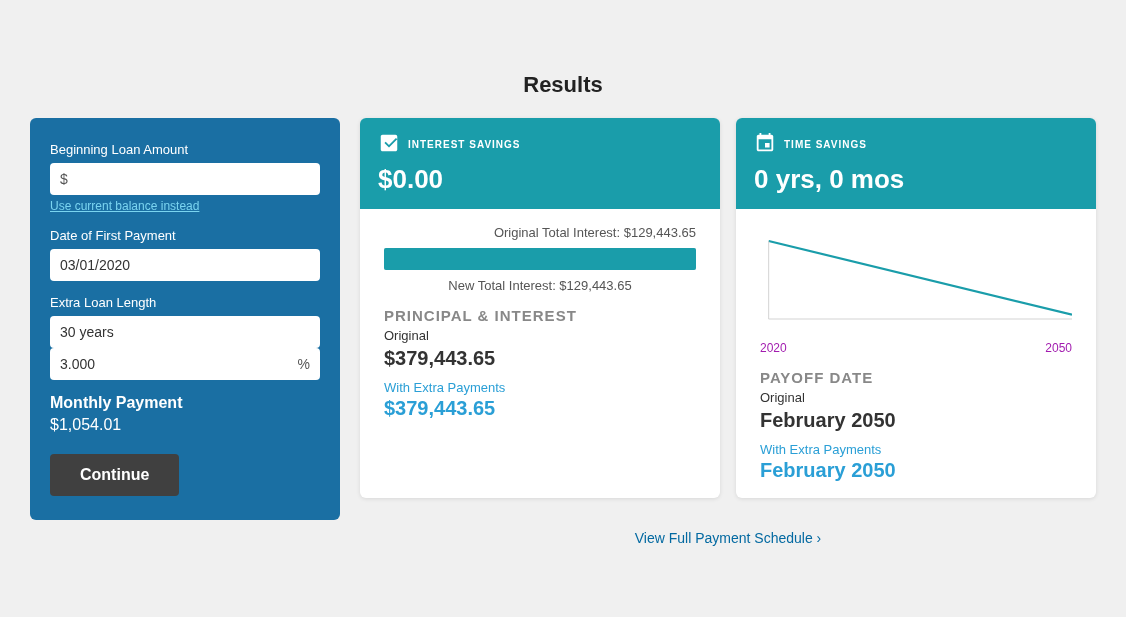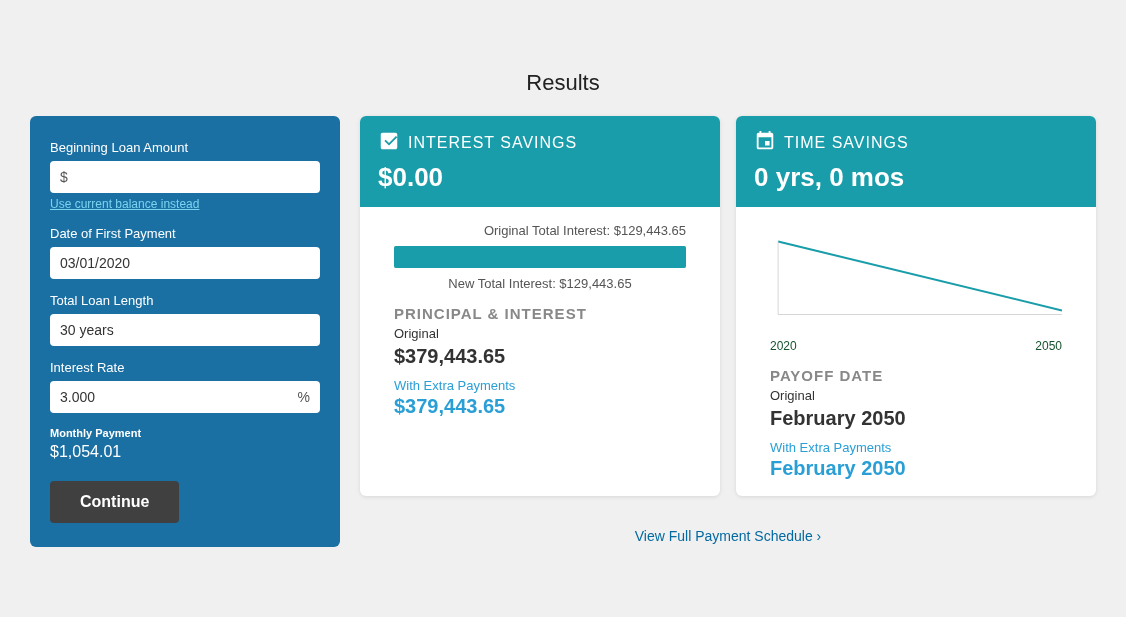--- a/index.html
+++ b/index.html
@@ -14,21 +14,21 @@
     }
     .main-container {
       display: flex;
       flex-direction: column;
       align-items: center;
       width: 1126px;
       padding: 20px 30px;
     }
     .results-title {
       font-size: 22px;
-      font-weight: normal;
+      font-weight: bold;
       color: #222;
       margin-bottom: 20px;
       align-self: center;
     }
     .content-row {
       display: flex;
       gap: 20px;
       width: 100%;
       align-items: flex-start;
     }
@@ -77,21 +77,21 @@
     }
     .use-current-link {
       color: #7ad4f0;
       font-size: 12px;
       text-decoration: underline;
       cursor: pointer;
       margin-top: 4px;
       display: inline-block;
     }
     .monthly-payment-label {
-      font-size: 11px;
+      font-size: 16px;
       font-weight: bold;
       color: #fff;
       margin-top: 14px;
     }
     .monthly-payment-value {
       font-size: 16px;
       color: #fff;
       margin-top: 4px;
     }
     .continue-btn {
@@ -129,33 +129,33 @@
       background: #1a9daa;
       padding: 14px 18px;
     }
     .card-header-row {
       display: flex;
       align-items: center;
       gap: 8px;
       margin-bottom: 6px;
     }
     .card-header-label {
-      font-size: 16px;
-      font-weight: normal;
+      font-size: 10px;
+      font-weight: bold;
       color: #fff;
       letter-spacing: 1px;
       text-transform: uppercase;
     }
     .card-header-value {
       font-size: 26px;
       font-weight: bold;
       color: #fff;
     }
     .card-body {
-      padding: 16px 34px;
+      padding: 16px 24px;
     }
     
     .interest-original-label {
       font-size: 13px;
       color: #555;
       text-align: right;
       margin-bottom: 6px;
     }
     .interest-bar-container {
       margin: 8px 0;
@@ -212,21 +212,21 @@
       margin-bottom: 6px;
     }
     .chart-svg {
       width: 100%;
       height: 100%;
     }
     .chart-labels {
       display: flex;
       justify-content: space-between;
       font-size: 12px;
-      color: #14532d;
+      color: #a21caf;
       margin-bottom: 14px;
     }
     .view-schedule-link {
       color: #0369a1;
       font-size: 14px;
       text-decoration: none;
       cursor: pointer;
       text-align: center;
       display: block;
       margin-top: 32px;
@@ -250,26 +250,25 @@
       <div class="input-wrapper">
         <span class="input-prefix">$</span>
       </div>
       <a class="use-current-link">Use current balance instead</a>
 
       <div class="field-label">Date of First Payment</div>
       <div class="input-wrapper">
         <input type="text" value="03/01/2020" style="">
       </div>
 
-      <div class="field-label">Total Loan Length</div>
+      <div class="field-label">Extra Loan Length</div>
       <div class="input-wrapper">
         <input type="text" value="30 years" style="">
       </div>
 
-      <div class="field-label">Interest Rate</div>
       <div class="input-wrapper">
         <input type="text" value="3.000" style="">
         <span class="input-suffix">%</span>
       </div>
 
       <div class="monthly-payment-label">Monthly Payment</div>
       <div class="monthly-payment-value">$1,054.01</div>
 
       <button class="continue-btn">Continue</button>
     </div>

